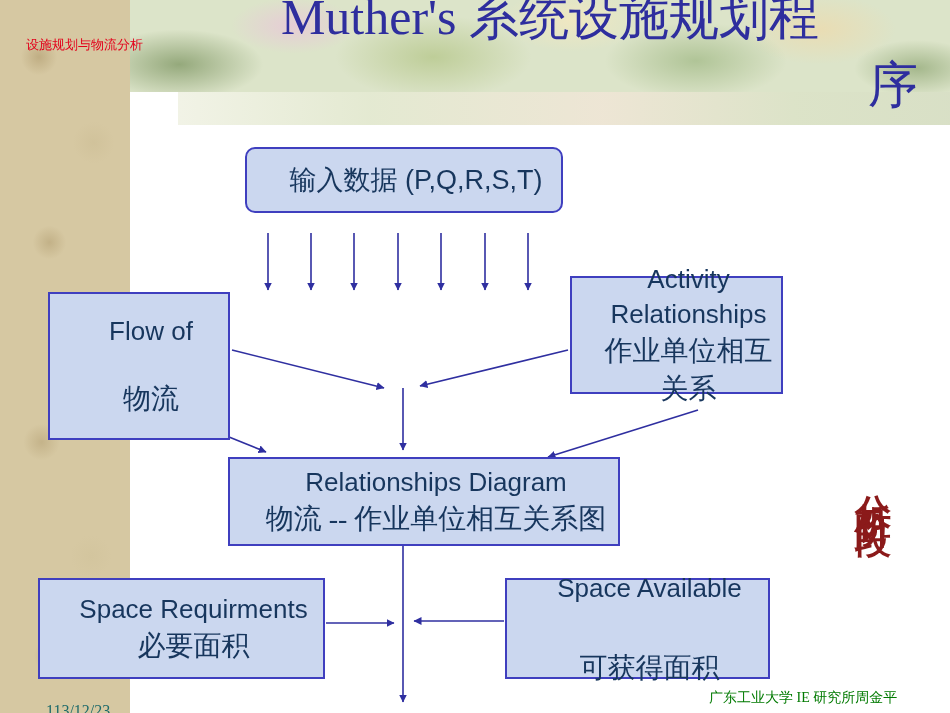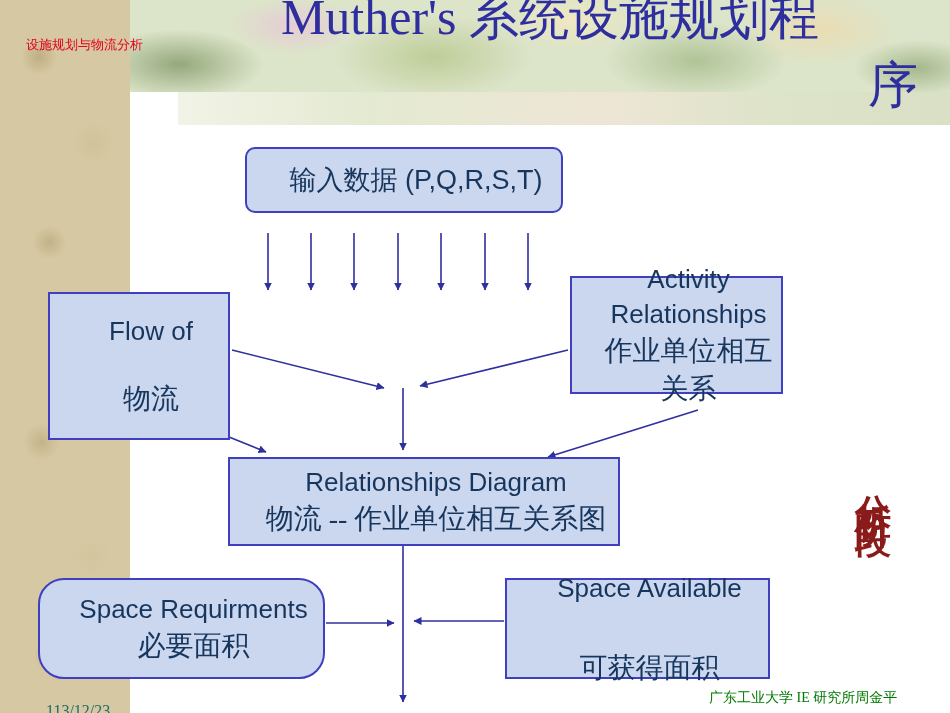--- a/index.html
+++ b/index.html
@@ -70,21 +70,21 @@
     text-align:center; line-height:1.35;padding-left:24px;
   }
   .dbox .en { font-size:26px; font-family:"Liberation Sans", sans-serif; }
   .dbox .zh { font-size:28px; font-family:"Liberation Serif", serif; }
 
   .input-box  { left:245px; top:147px; width:318px; height:66px; border-radius:10px; }
   .input-box .en { font-size:27px; }
   .flow-box   { left:48px;  top:292px; width:182px; height:148px;gap:31px; }
   .act-box    { left:570px; top:276px; width:213px; height:118px; }
   .rel-box    { left:228px; top:457px; width:392px; height:89px; }
-  .sreq-box   { left:38px;  top:578px; width:287px; height:101px;border-radius:26px; }
+  .sreq-box   { left:38px;  top:578px; width:287px; height:101px; }
   .savl-box   { left:505px; top:578px; width:265px; height:101px;gap:43px; }
 
   .arrows { position:absolute; left:0; top:0; z-index:1; pointer-events:none; }
 
   .vertical-label {
     position:absolute; left:848px; top:466px; z-index:3;
     writing-mode:vertical-rl; text-orientation:upright;
     font-family:"Liberation Serif", serif; font-weight:600;
     font-size:36px; letter-spacing:9px; color:var(--side_label,#8b1a1a);
   }

